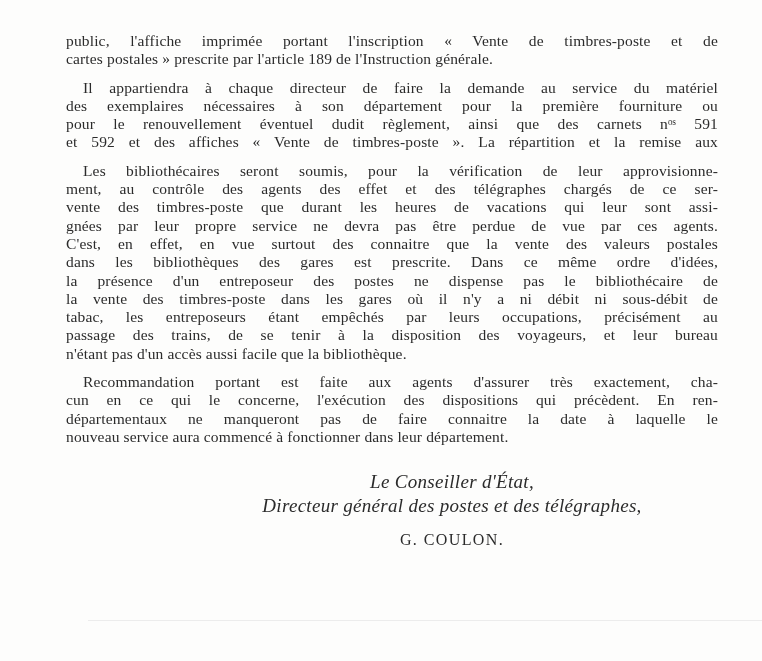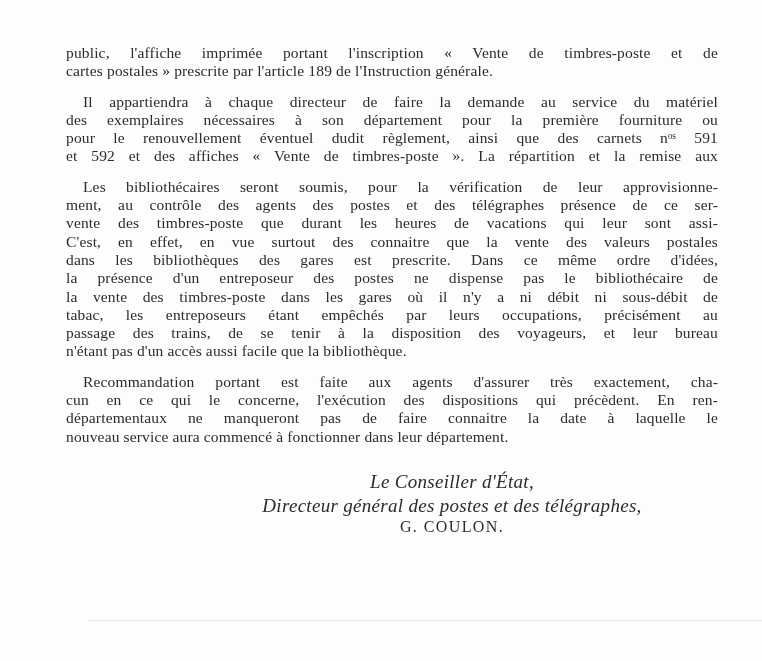--- a/index.html
+++ b/index.html
@@ -15,21 +15,21 @@
     font-family: "Liberation Serif", "DejaVu Serif", serif;
     color: #2b2b2b;
   }
   .page {
     position: absolute;
     left: 66px;
     top: 32px;
     width: 652px;
   }
   .para {
-    margin: 12px 0 10px 0;
+    margin: 0 0 10px 0;
   }
   .line {
     font-size: 15.5px;
     line-height: 18.3px;
     letter-spacing: 0.15px;
     text-align: justify;
     text-align-last: justify;
     -moz-text-align-last: justify;
   }
   .line.last {
@@ -44,20 +44,21 @@
     margin: 24px 26px 0 auto;
     text-align: center;
   }
   .sig-role {
     font-style: italic;
     font-size: 19px;
     line-height: 24px;
     letter-spacing: 0.3px;
   }
   .sig-name {
+    margin-top: 13px;
     font-size: 16px;
     letter-spacing: 1.4px;
   }
   .scan-line {
     position: absolute;
     left: 88px;
     right: 0;
     top: 620px;
     height: 1px;
     background: #ececec;
@@ -75,22 +76,23 @@
 
   <div class="para">
     <div class="line indent">Il appartiendra à chaque directeur de faire la demande au service du matériel</div>
     <div class="line">des exemplaires nécessaires à son département pour la première fourniture ou</div>
     <div class="line">pour le renouvellement éventuel dudit règlement, ainsi que des carnets nᵒˢ 591</div>
     <div class="line">et 592 et des affiches « Vente de timbres-poste ». La répartition et la remise aux</div>
   </div>
 
   <div class="para">
     <div class="line indent">Les bibliothécaires seront soumis, pour la vérification de leur approvisionne-</div>
-    <div class="line">ment, au contrôle des agents des postes et des télégraphes présence de ce ser-</div>
+    <div class="line">ment, au contrôle des agents des effet et des télégraphes chargés de ce ser-</div>
     <div class="line">vente des timbres-poste que durant les heures de vacations qui leur sont assi-</div>
+    <div class="line">gnées par leur propre service ne devra pas être perdue de vue par ces agents.</div>
     <div class="line">C'est, en effet, en vue surtout des connaitre que la vente des valeurs postales</div>
     <div class="line">dans les bibliothèques des gares est prescrite. Dans ce même ordre d'idées,</div>
     <div class="line">la présence d'un entreposeur des postes ne dispense pas le bibliothécaire de</div>
     <div class="line">la vente des timbres-poste dans les gares où il n'y a ni débit ni sous-débit de</div>
     <div class="line">tabac, les entreposeurs étant empêchés par leurs occupations, précisément au</div>
     <div class="line">passage des trains, de se tenir à la disposition des voyageurs, et leur bureau</div>
     <div class="line last">n'étant pas d'un accès aussi facile que la bibliothèque.</div>
   </div>
 
   <div class="para">

